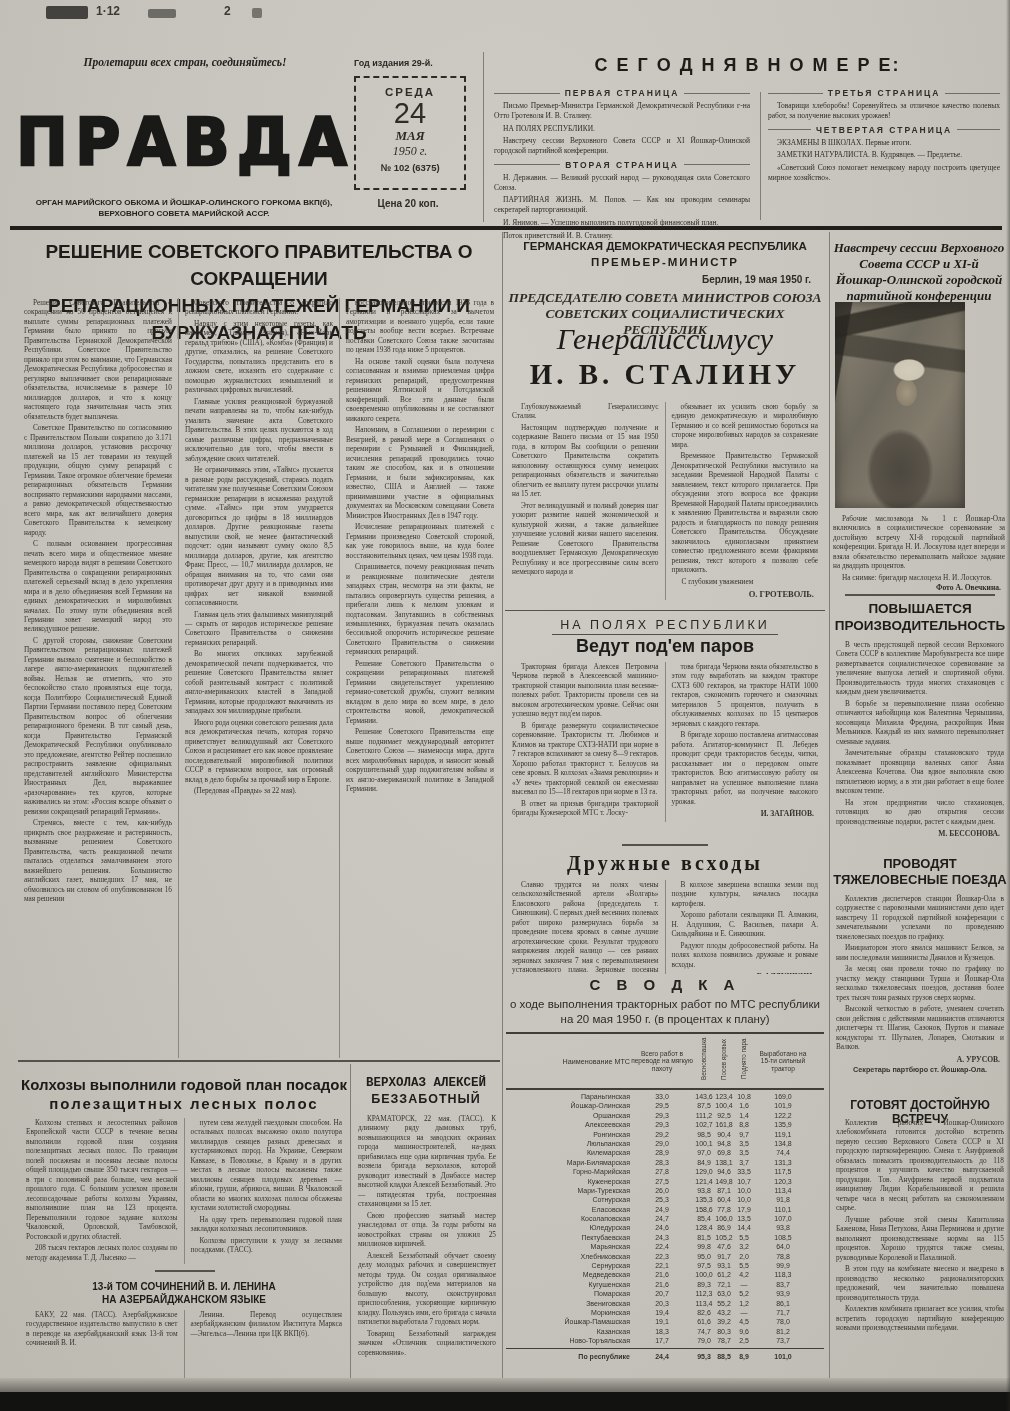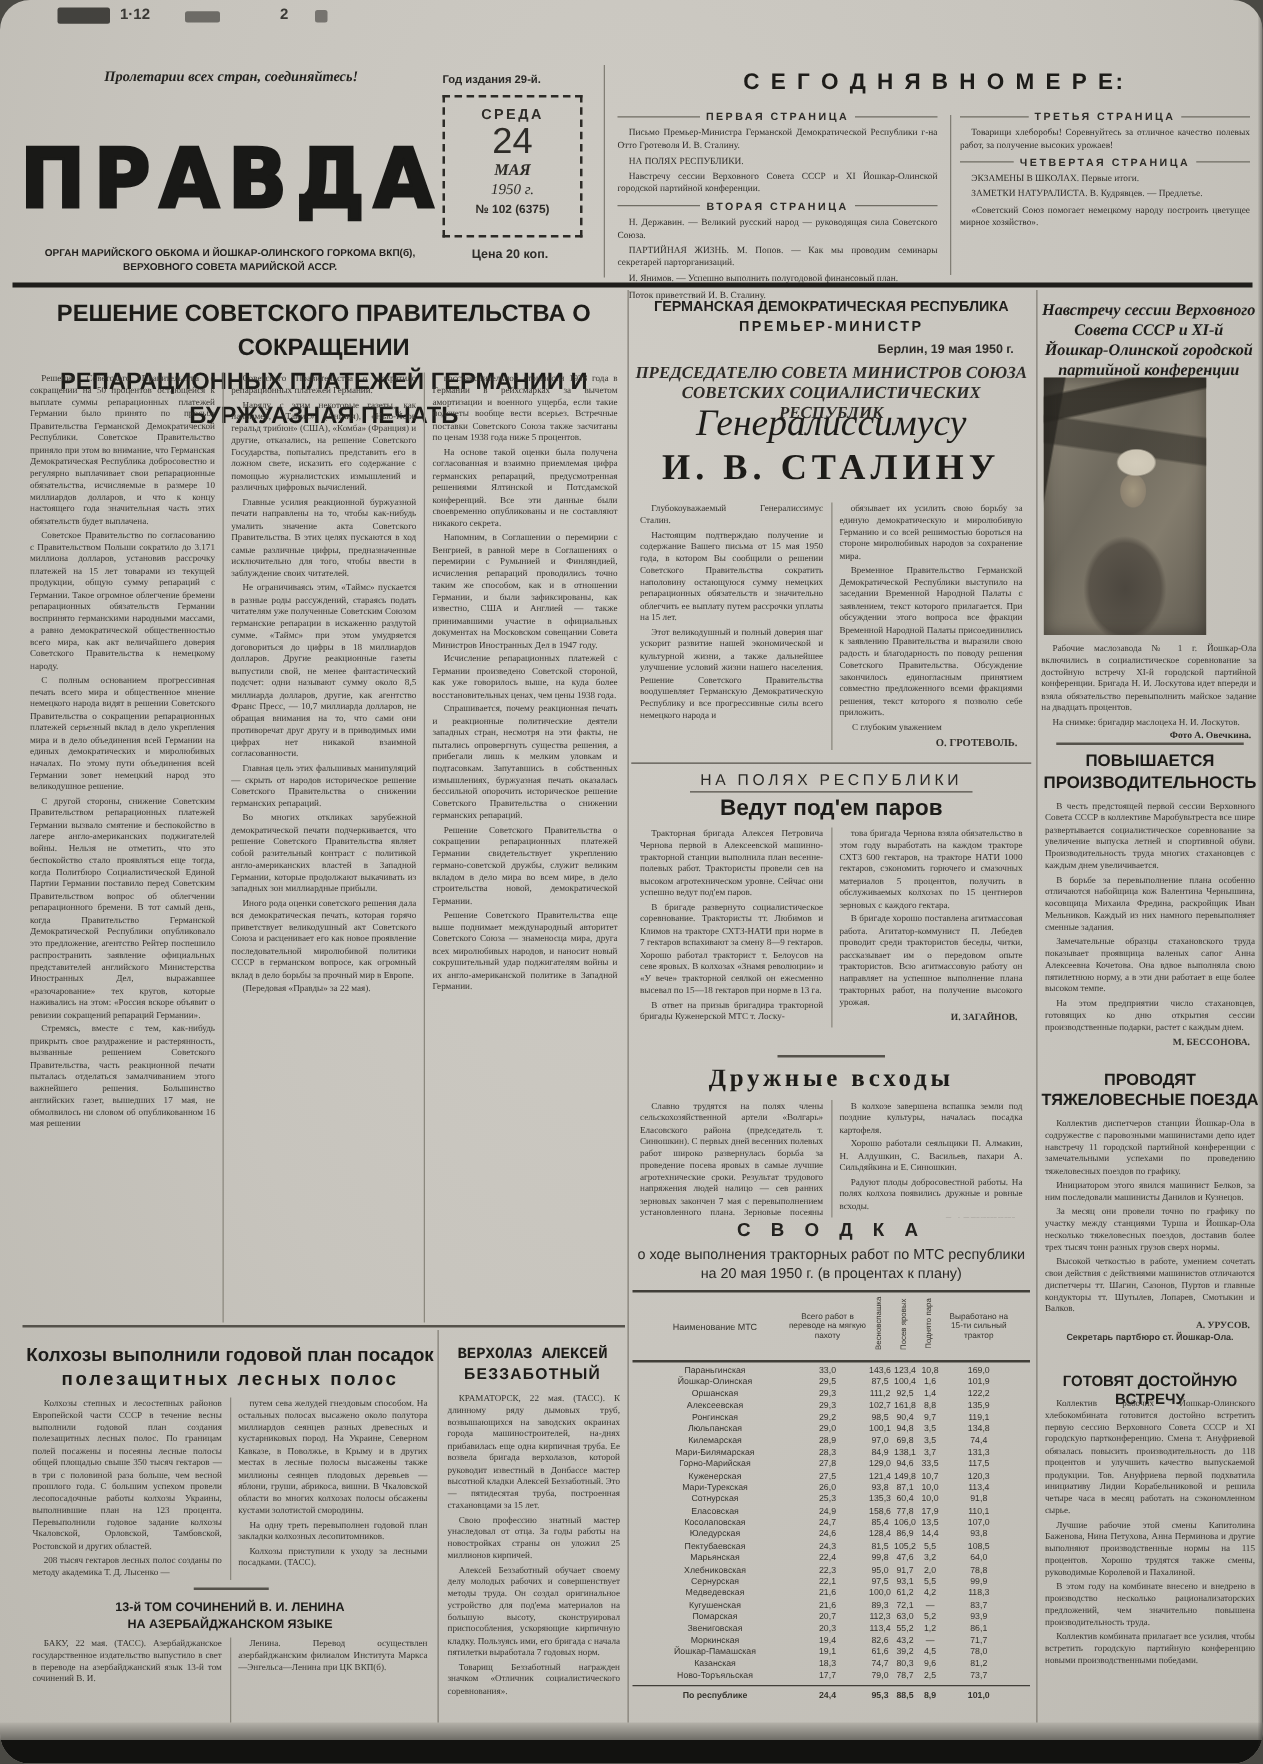--- a/index.html
+++ b/index.html
@@ -1,18 +1,18 @@
 <!DOCTYPE html>
 <html><head>
 <meta charset="utf-8">
 <style>
   html,body{margin:0;padding:0;background:#4a4944;}
   .page{position:relative;width:1010px;height:1411px;margin:0 auto;overflow:hidden;
     background:radial-gradient(ellipse at 50% 28%, #cfccc5 0%, #c7c4bd 55%, #bcb9b1 100%);
-    font-family:"Liberation Serif","DejaVu Serif",serif;color:#2e2c28;border-radius:24px;}
+    font-family:"Liberation Serif","DejaVu Serif",serif;color:#2e2c28;}
   .abs{position:absolute;}
   .ctr{text-align:center;}
   .sans{font-family:"Liberation Sans","DejaVu Sans",sans-serif;}
   .par{margin:0 0 2px 0;text-indent:9px;text-align:justify;}
   .body-txt{font-size:7.3px;line-height:1.3;color:#34323;color:#35332e;}
   .byline{text-align:right;font-weight:bold;font-size:7.6px;margin-top:3px;padding-right:4px;}
   .rule{background:#55524b;}
   .v-rule{width:1px;background:#817e75;}
   .cols{display:flex;}
   .col{flex:1;padding:0 6px;overflow:hidden;}
@@ -20,21 +20,21 @@
   .sec-h{display:flex;align-items:center;gap:5px;font-weight:bold;letter-spacing:2px;
     font-family:"Liberation Sans",sans-serif;}
   .sec-h::before,.sec-h::after{content:"";flex:1;border-top:1px solid #6f6c63;}
   .today-item{font-size:7.5px;line-height:1.3;text-align:justify;text-indent:9px;margin:0 0 3px 0;}
   .mast2{font-weight:bold;font-family:"DejaVu Sans","Liberation Sans",sans-serif;
     letter-spacing:7px;color:#191917;-webkit-text-stroke:2.2px #191917;transform:scaleY(1.06);}
   .mast1{font-weight:bold;font-family:"DejaVu Sans","Liberation Sans",sans-serif;
     letter-spacing:11px;color:#1c1c1a;-webkit-text-stroke:1.1px #1c1c1a;}
   .headline{font-weight:bold;color:#1d1c19;}
   .sv-row{display:flex;height:9.4px;line-height:9.4px;font-size:7px;font-family:"Liberation Sans",sans-serif;color:#34322c;}
-  .c-name{width:116px;padding-left:8px;text-align:center;}
+  .c-name{width:116px;padding-left:8px;text-align:right;}
   .c-tot{width:64px;text-align:center;}
   .c-v{width:20px;text-align:center;}
   .c-out{width:58px;text-align:center;}
   .sv-head{display:flex;border-top:2px solid #403e38;border-bottom:2px solid #403e38;
     height:54px;align-items:center;font-family:"Liberation Sans",sans-serif;color:#34322c;}
   .h-vert{writing-mode:vertical-rl;transform:rotate(180deg);font-size:6.3px;line-height:1;
     height:50px;margin:auto;}
   .photo{background:
     radial-gradient(ellipse 26px 18px at 57% 33%, #d3ccbb 0%, #cdc6b5 55%, rgba(0,0,0,0) 62%),
     radial-gradient(ellipse 17px 22px at 55% 44%, #a2977f 0%, #8d8270 58%, rgba(0,0,0,0) 63%),

